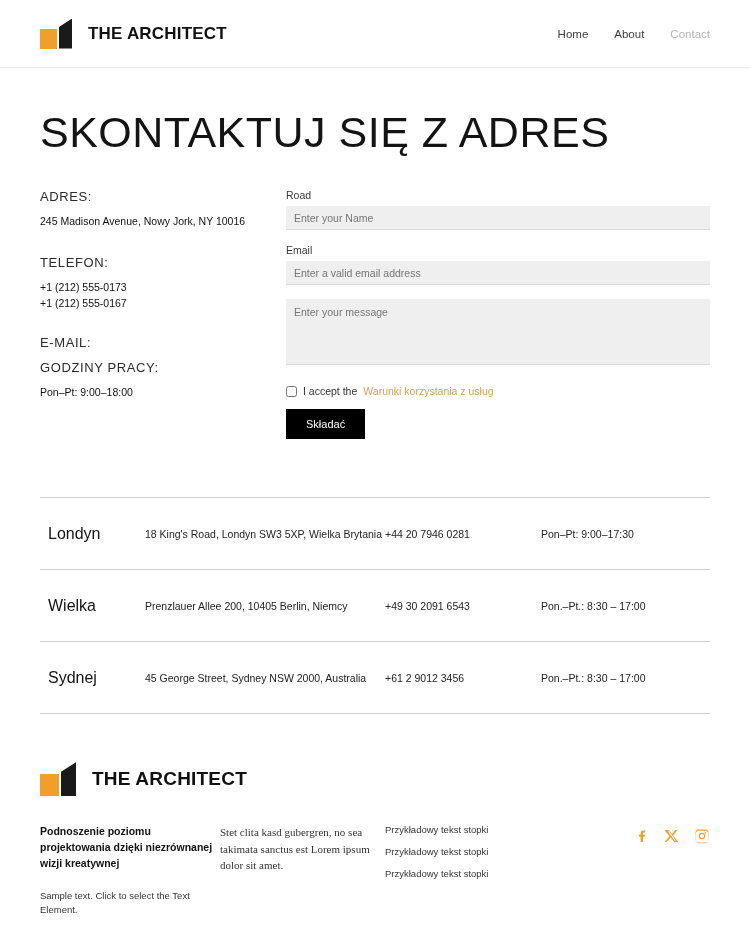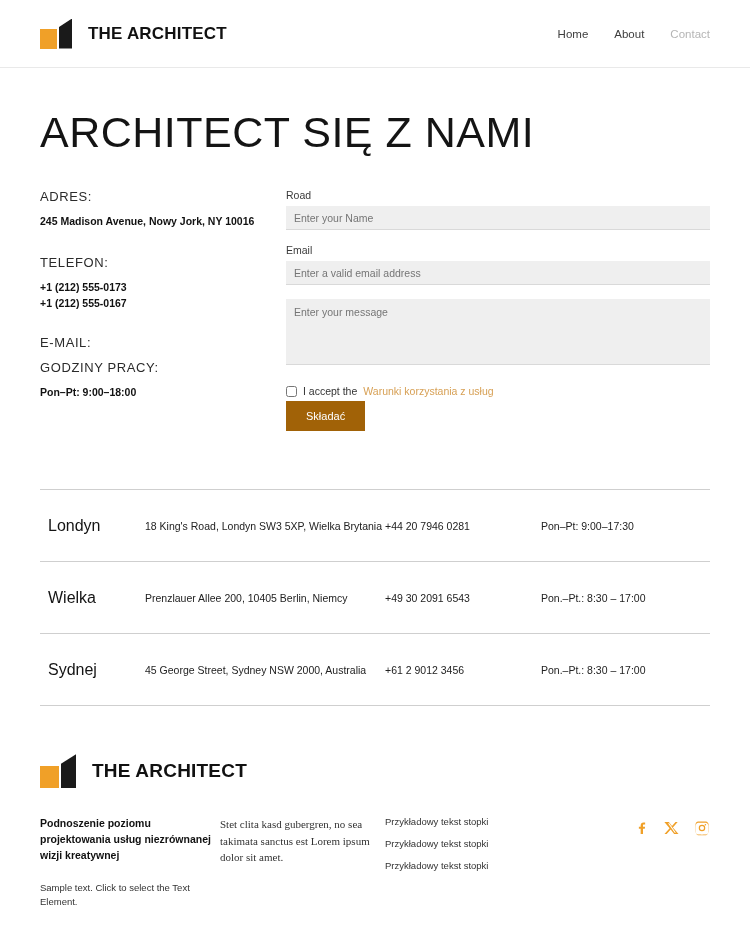--- a/index.html
+++ b/index.html
@@ -89,21 +89,21 @@
   .info-label {
     font-size: 13px;
     letter-spacing: 0.6px;
     color: #2b2b2b;
     margin-bottom: 10px;
     max-width: 56px;
   }
   .info-label.wide { max-width: none; }
   .info-value {
     font-size: 10.5px;
-    font-weight: bold;
+    font-weight: normal;
     color: #111;
     line-height: 1.45;
     margin-bottom: 26px;
   }
   .info-value.tight { margin-bottom: 24px; }
 
   .form-col {
     flex: 1;
     padding-left: 1px;
   }
@@ -131,29 +131,29 @@
     resize: none;
     line-height: 1.4;
   }
   .accept-row {
     display: flex;
     align-items: flex-end;
     gap: 6px;
     font-size: 10.5px;
     color: #333;
     margin-top: 2px;
-    margin-bottom: 4px;
+    margin-bottom: 12px;
   }
   .accept-row input[type=checkbox] {
     width: 11px; height: 11px;
     margin: 0;
   }
   .accept-row a { color: #d7a055; text-decoration: none; }
   .submit-btn {
-    background: #a16207;
+    background: #000000;
     border: none;
     color: #fff;
     font-size: 11px;
     padding: 9px 20px;
     cursor: pointer;
     font-family: "Liberation Sans", sans-serif;
   }
 
   
   .offices {
@@ -258,21 +258,21 @@
     </span>
     <span class="brand-name">THE ARCHITECT</span>
   </div>
   <nav class="main-nav">
     <a href="#">Home</a>
     <a href="#">About</a>
     <a href="#" class="active">Contact</a>
   </nav>
 </header>
 
-<h1 class="page-title">ARCHITECT SIĘ Z NAMI</h1>
+<h1 class="page-title">SKONTAKTUJ SIĘ Z ADRES</h1>
 
 <section class="contact-wrap">
 
   <div class="info-col">
     <div class="info-label wide">ADRES:</div>
     <div class="info-value">245 Madison Avenue, Nowy Jork, NY 10016</div>
 
     <div class="info-label">TELEFON:</div>
     <div class="info-value tight">
       <div>+1 (212) 555-0173</div>
@@ -329,21 +329,21 @@
   <div class="footer-brand">
     <span class="logo-mark">
       <span class="bar-left"></span>
       <span class="bar-right"></span>
     </span>
     <span class="brand-name">THE ARCHITECT</span>
   </div>
 
   <div class="footer-cols">
     <div class="fc-1">
-      <div class="footer-headline">Podnoszenie poziomu projektowania usług niezrównanej wizji kreatywnej</div>
+      <div class="footer-headline">Podnoszenie poziomu projektowania dzięki niezrównanej wizji kreatywnej</div>
       <div class="footer-note">Sample text. Click to select the Text Element.</div>
     </div>
     <div class="fc-2">
       <div class="footer-text">Stet clita kasd gubergren, no sea takimata sanctus est Lorem ipsum dolor sit amet.</div>
     </div>
     <div class="fc-3">
       <a href="#" class="footer-link">Przykładowy tekst stopki</a>
       <a href="#" class="footer-link">Przykładowy tekst stopki</a>
       <a href="#" class="footer-link">Przykładowy tekst stopki</a>
     </div>

